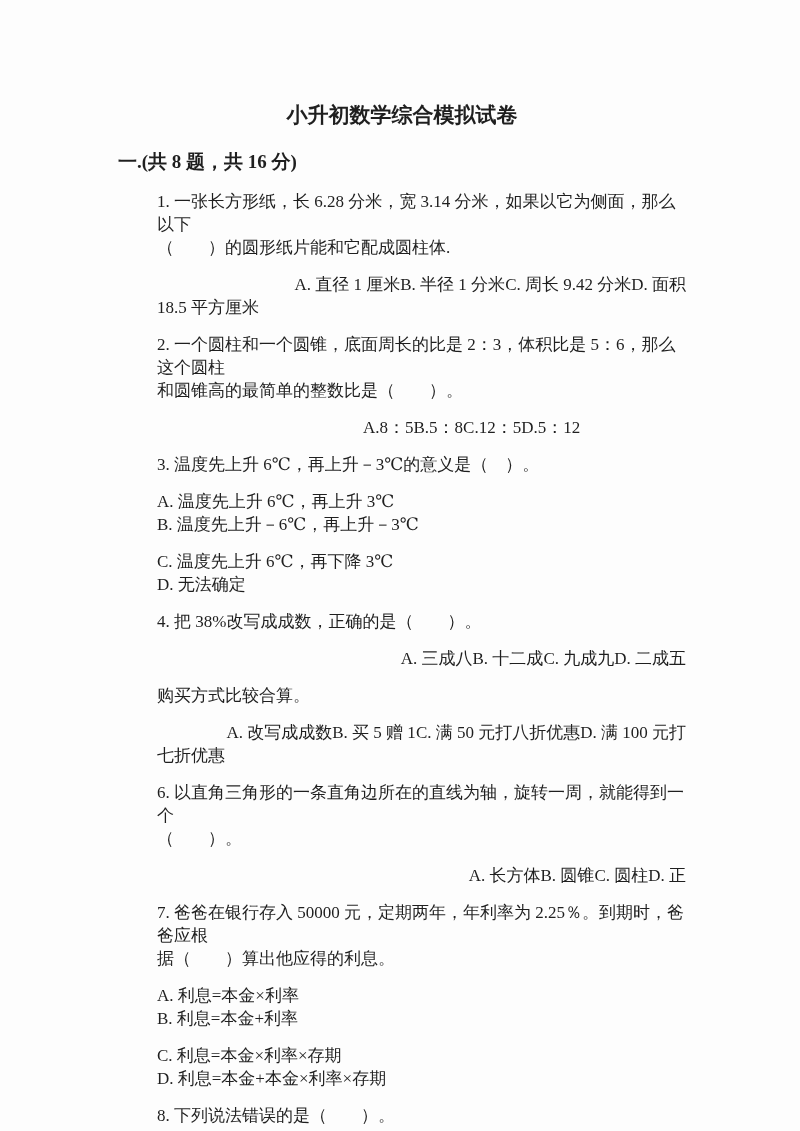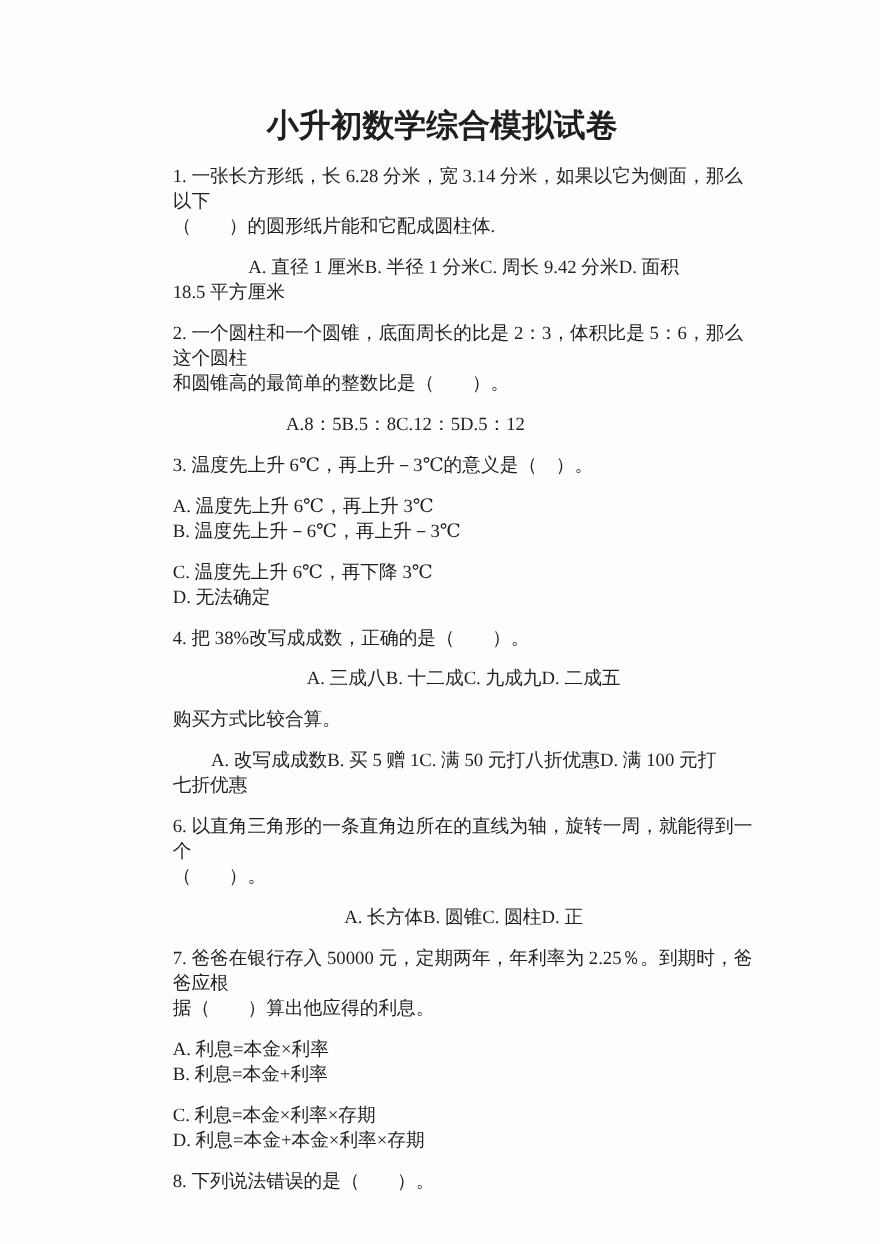--- a/index.html
+++ b/index.html
@@ -12,21 +12,21 @@
     font-family: "Liberation Serif", "DejaVu Serif", serif;
     color: #1f1f1f;
     overflow: hidden;
   }
   .page {
     width: 568px;
     margin-left: 118px;
     padding-top: 96px;
   }
   .exam-title {
-    font-size: 29px;
+    font-size: 21px;
     line-height: 38px;
     font-weight: bold;
     text-align: center;
     margin-bottom: 14px;
   }
   .section-heading {
     font-size: 19px;
     line-height: 28px;
     font-weight: bold;
     margin-bottom: 14px;
@@ -34,34 +34,35 @@
   .question { margin-bottom: 14px; margin-left: 39px; }
   .para { margin-bottom: 14px; }
   .question .para:last-child { margin-bottom: 0; }
   .line, .opt-row {
     font-size: 17px;
     line-height: 23px;
     white-space: pre-wrap;
   }
   .opt-row.justify {
     display: flex;
-    justify-content: center;
+    justify-content: flex-end;
   }
   .opt-row.justify.w80 { width: 80%; }
   .opt-row.pair { display: flex; flex-direction: column; }
   .opt-row.pair > span:first-child { flex: 0 0 46%; }
   .opt-row.pair-narrow > span:first-child { flex: 0 0 38%; }
 </style>
 </head>
 <body>
 
 <div class="page">
 
   <div class="exam-title">小升初数学综合模拟试卷</div>
 
+  <div class="section-heading">一.(共 8 题，共 16 分)</div>
 
   <div class="question">
     <div class="para">
       <div class="line">1. 一张长方形纸，长 6.28 分米，宽 3.14 分米，如果以它为侧面，那么以下</div>
       <div class="line">（　　）的圆形纸片能和它配成圆柱体.</div>
     </div>
     <div class="para">
       <div class="opt-row justify">
         <span>A. 直径 1 厘米</span>
         <span>B. 半径 1 分米</span>

